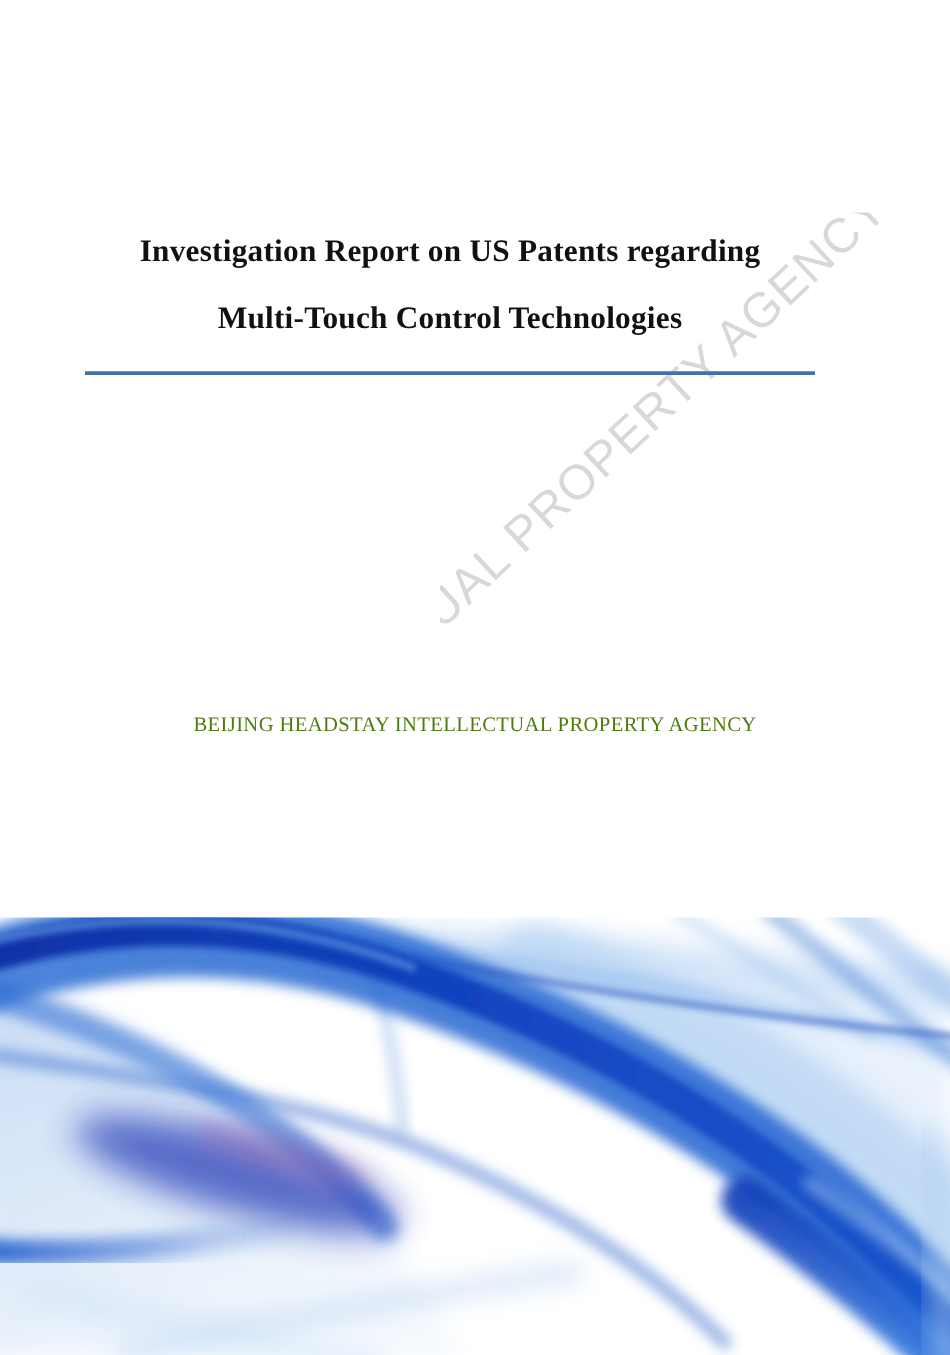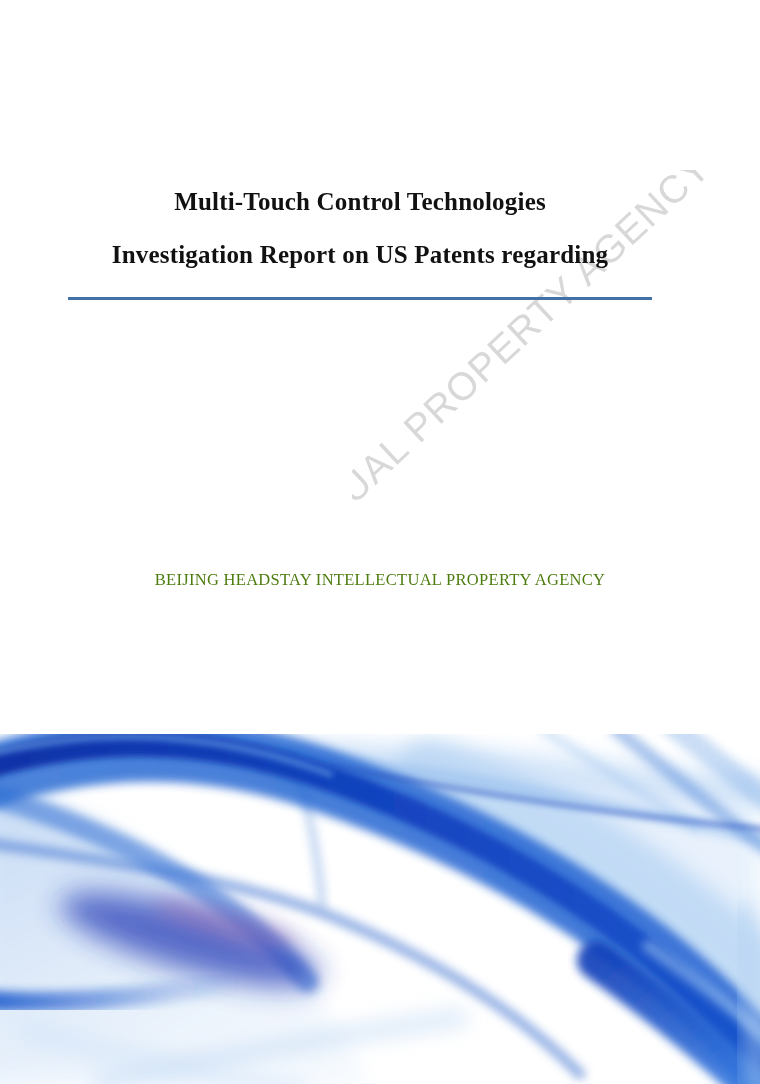--- a/index.html
+++ b/index.html
@@ -82,22 +82,22 @@
     top: 734px;
     width: 760px;
     height: 350px;
     z-index: 2;
   }
 </style>
 </head>
 <body>
 
 <div class="title-block">
+  <div class="title-line">Investigation Report on US Patents regarding</div>
   <div class="title-line">Multi-Touch Control Technologies</div>
-  <div class="title-line">Investigation Report on US Patents regarding</div>
 </div>
 
 <div class="title-underline"></div>
 
 <div class="watermark-clip">
   <span class="watermark-text">UAL PROPERTY AGENCY</span>
 </div>
 
 <div class="org-line">BEIJING HEADSTAY INTELLECTUAL PROPERTY AGENCY</div>
 

